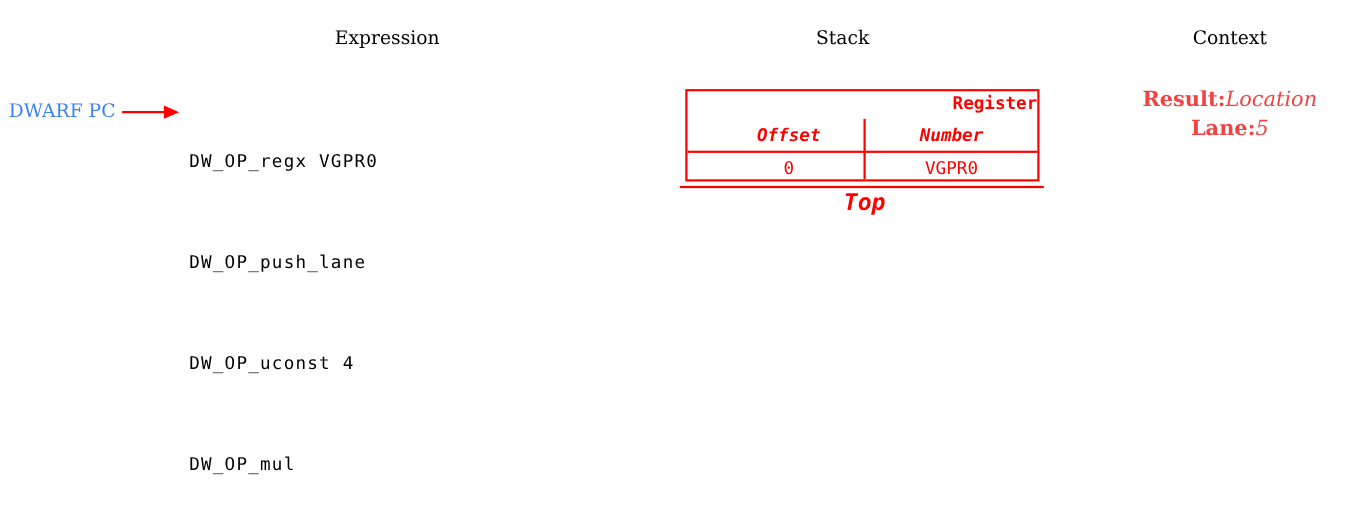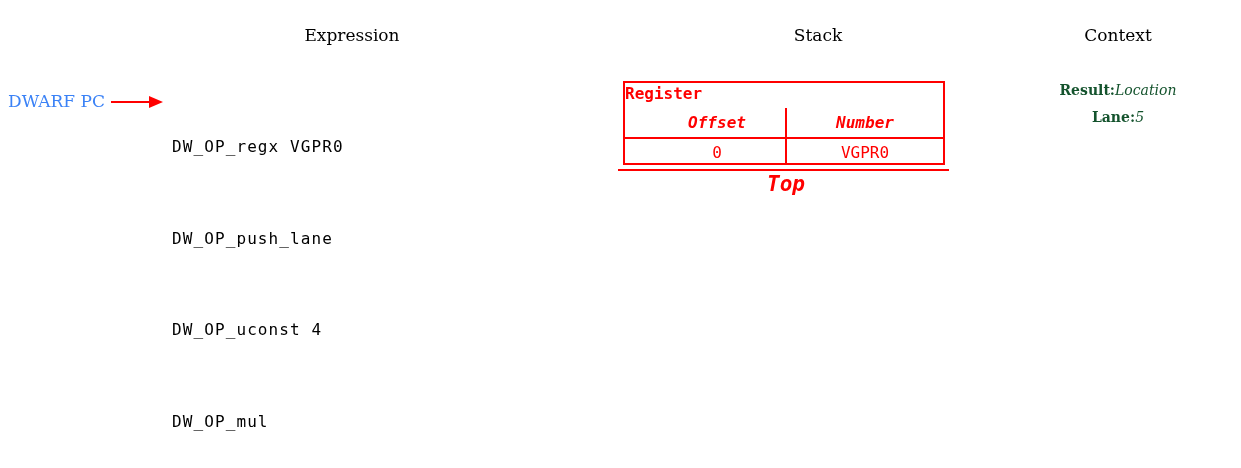--- a/index.html
+++ b/index.html
@@ -14,21 +14,21 @@
   .col-title {
     position: absolute;
     top: 25px;
     width: 220px;
     text-align: center;
     font-weight: normal;
     font-size: 17px;
     color: #000000;
   }
   #title-expression { left: 242px; }
-  #title-stack      { left: 708px; }
+  #title-stack      { left: 656px; }
   #title-context    { left: 1008px; }
 
   
   #expression-list {
     position: absolute;
     left: 172px;
     top: 71px;
     font-family: "DejaVu Sans Mono", monospace;
     font-size: 16px;
     letter-spacing: 1.1px;
@@ -62,21 +62,21 @@
     border: 2px solid #ff0000;
     box-sizing: border-box;
     color: #ff0000;
     font-family: "DejaVu Sans Mono", monospace;
     font-size: 16px;
   }
   .st-type {
     position: absolute;
     left: 0; right: 0; top: 1px;
     height: 25px;
-    text-align: left;
+    text-align: right;
     font-weight: bold;
   }
   .st-vline {
     position: absolute;
     left: 160px;
     top: 25px;
     bottom: 0;
     width: 2px;
     background: #ff0000;
   }
@@ -118,22 +118,22 @@
     font-style: italic;
     font-weight: bold;
   }
 
   
   .ctx-line {
     position: absolute;
     left: 1008px;
     width: 220px;
     text-align: center;
-    font-size: 14px;
-    color: #14532d;
+    font-size: 19px;
+    color: #ef4444;
     line-height: 21px;
   }
   #ctx-line-0 { top: 80px; }
   #ctx-line-1 { top: 107px; }
   .ctx-label { font-weight: bold; }
   .ctx-value { font-style: italic; }
 </style>
 </head>
 <body>
 

